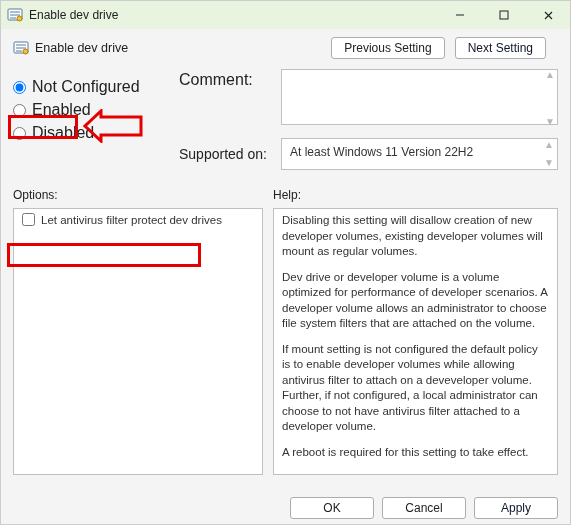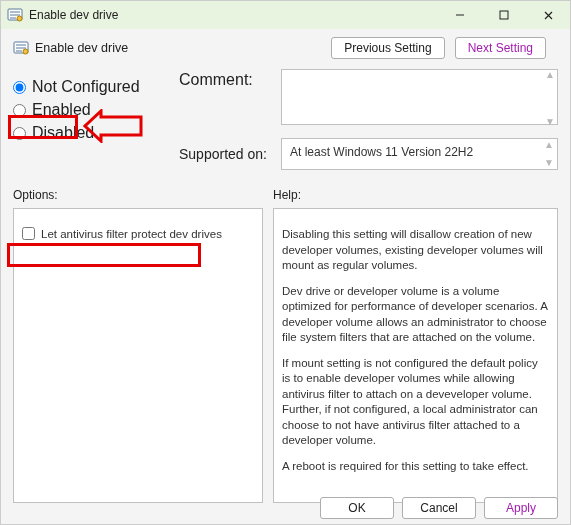--- a/index.html
+++ b/index.html
@@ -36,21 +36,21 @@
   }
   .subhead .sh-icon { width:16px; height:16px; margin-right:6px; }
   .subhead .sh-icon svg { display:block;}
   .subhead .sh-title { font-size:12.5px; color:#222;}
   .settingbtns { margin-left:auto; display:flex; gap:10px; margin-right:12px;}
   .btn {
     height:22px; padding:0 12px;
     background:#fff; border:1px solid #adadad; border-radius:3px;
     font-size:12px; color:#222; display:inline-flex; align-items:center; justify-content:center;text-align:right;
   }
-  .btn.disabled { color:#a21caf; }
+  .btn.disabled { color:#0f172a; }
   
   .midgrid { display:grid; grid-template-columns: 160px 1fr; padding:0 12px; column-gap:6px; row-gap:10px;}
   .radios { padding-top:4px; }
   .radio { display:flex; align-items:center; margin:5px 0; }
   .radio input { margin-right:6px; }
   .radio label { font-size:16px; }
   .commentlbl { font-size:16px; padding-top:2px; text-align:left; }
   .comment-wrap { position:relative; }
   .comment {
     width:100%; height:56px; background:#fff; border:1px solid #c0c0c0; resize:none;
@@ -72,37 +72,37 @@
   .redarrow { position:absolute; left:82px; top:80px; width:62px; height:34px; pointer-events:none;}
   .redarrow svg { width:100%; height:100%; }
 
   
   .lower { display:flex; padding:18px 12px 0 12px; gap:10px;}
   .optcol { width:250px; display:flex; flex-direction:column;}
   .helpcol { flex:1; display:flex; flex-direction:column;}
   .colhdr { font-size:12px; margin-bottom:6px;}
   .optbox, .helpbox {
     background:#fff; border:1px solid #c0c0c0; flex:1; overflow:hidden;
-    padding:18px 8px; font-size:11.5px; color:#333;
+    padding:4px 8px; font-size:11.5px; color:#333;
   }
   .optbox { height:276px; position:relative;}
   .helpbox { height:276px; line-height:1.35;}
   .helpbox p { margin:0 0 10px 0;}
   .chk { display:flex; align-items:center; }
   .chk input { margin-right:6px;}
   .redbox2 {
     position:absolute; left:6px; top:214px; width:194px; height:24px;
     border:3px solid #e40000; pointer-events:none;
   }
   
   .bottombar {
     position:absolute; left:0; right:0; bottom:0; height:36px;
     display:flex; align-items:center; justify-content:flex-end; gap:8px; padding:0 12px;
   }
-  .bottombar .btn { width:74px; justify-content:center;}
+  .bottombar .btn { width:84px; justify-content:center;}
 </style>
 </head>
 <body>
 
 <div class="titlebar">
   <span class="t-icon">
     <svg width="16" height="16" viewBox="0 0 16 16">
       <rect x="1" y="2" width="14" height="11" rx="1" fill="#fff" stroke="#5a7ba0"></rect>
       <path d="M3 5 h10 M3 8 h10 M3 11 h6" stroke="#5a7ba0" stroke-width="1"></path>
       <circle cx="12.5" cy="11.5" r="2.5" fill="#f0c040" stroke="#b08000"></circle>

